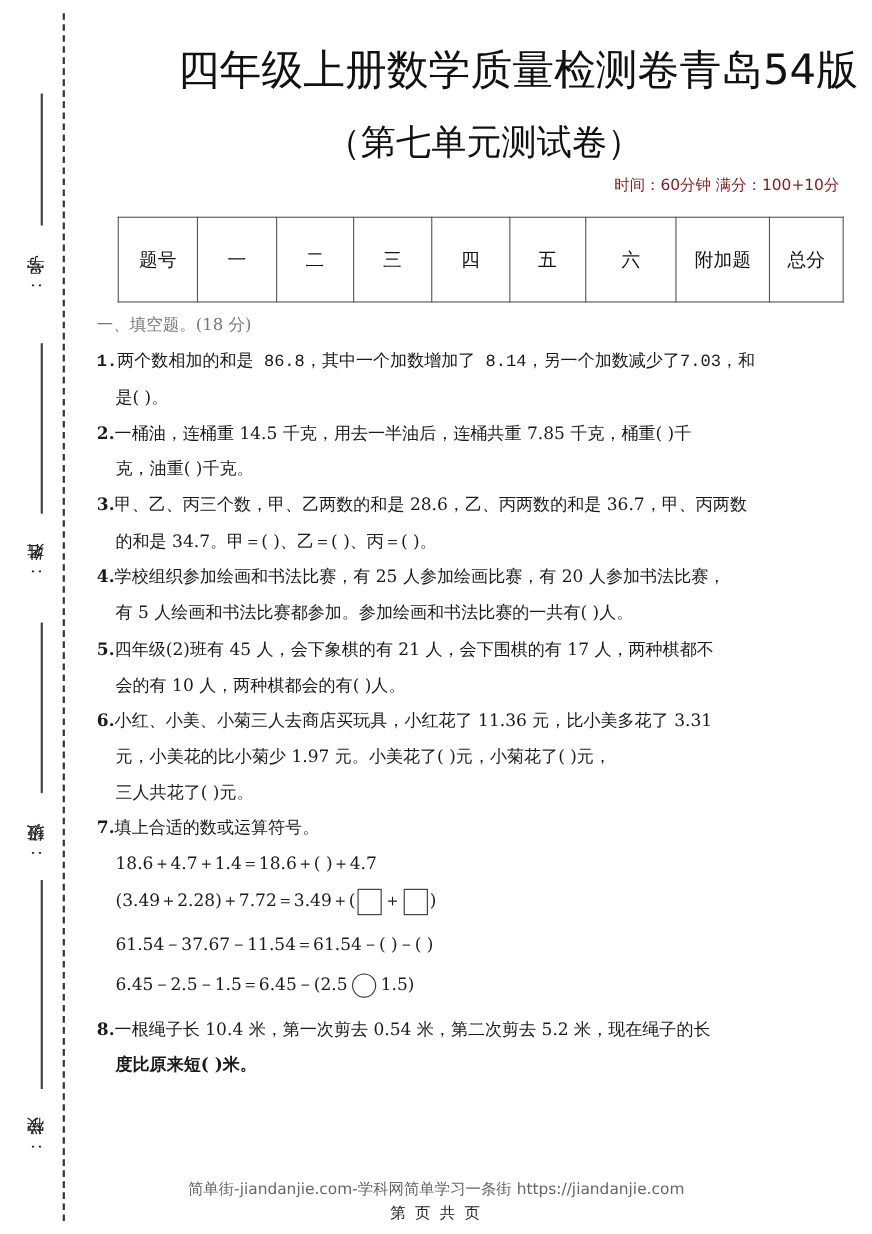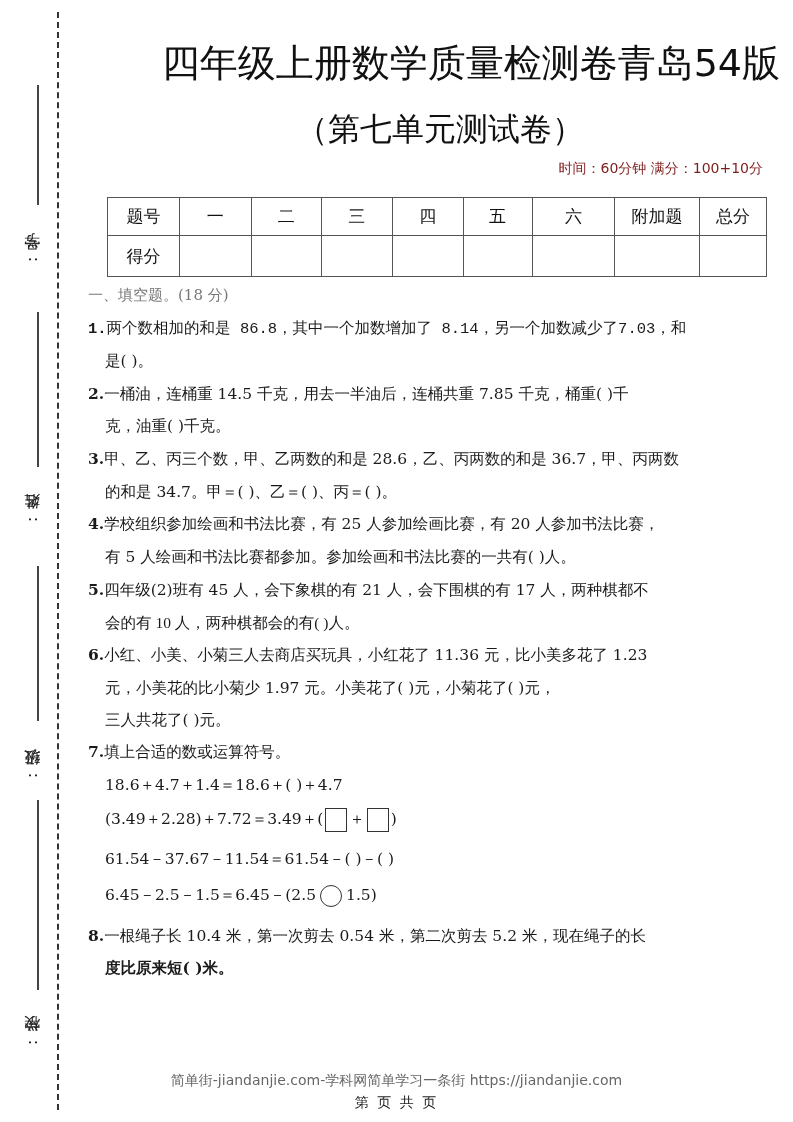--- a/index.html
+++ b/index.html
@@ -90,31 +90,20 @@
     <td style="width:72px">题号</td>
     <td style="width:72px">一</td>
     <td style="width:70px">二</td>
     <td style="width:71px">三</td>
     <td style="width:71px">四</td>
     <td style="width:69px">五</td>
     <td style="width:83px">六</td>
     <td style="width:85px">附加题</td>
     <td style="width:67px">总分</td>
   </tr>
-  <tr class="r2">
-    <td>得分</td>
-    <td></td>
-    <td></td>
-    <td></td>
-    <td></td>
-    <td></td>
-    <td></td>
-    <td></td>
-    <td></td>
-  </tr>
 </tbody>
   </table>
 
 <div class="section-title">一、填空题。(18 分)</div>
 
 <div class="q" style="top:318px;font-family:Liberation Mono, monospace;">
   <span class="num">1.</span><span>两个数相加的和是 86.8，其中一个加数增加了 8.14，另一个加数减少了7.03，和</span>
 </div>
 <div class="indent" style="top:351px;">是(          )。</div>
 
@@ -129,24 +118,24 @@
 <div class="indent" style="top:482px;">的和是 34.7。甲＝(          )、乙＝(          )、丙＝(          )。</div>
 
 <div class="q" style="top:514px;">
   <span class="num">4.</span><span>学校组织参加绘画和书法比赛，有 25 人参加绘画比赛，有 20 人参加书法比赛，</span>
 </div>
 <div class="indent" style="top:547px;">有 5 人绘画和书法比赛都参加。参加绘画和书法比赛的一共有(          )人。</div>
 
 <div class="q" style="top:580px;">
   <span class="num">5.</span><span>四年级(2)班有 45 人，会下象棋的有 21 人，会下围棋的有 17 人，两种棋都不</span>
 </div>
-<div class="indent" style="top:613px;font-family:Liberation Serif, serif;">会的有 10 人，两种棋都会的有(          )人。</div>
+<div class="indent" style="top:613px;">会的有 10 人，两种棋都会的有(          )人。</div>
 
 <div class="q" style="top:645px;">
-  <span class="num">6.</span><span>小红、小美、小菊三人去商店买玩具，小红花了 11.36 元，比小美多花了 1.23</span>
+  <span class="num">6.</span><span>小红、小美、小菊三人去商店买玩具，小红花了 11.36 元，比小美多花了 3.31</span>
 </div>
 <div class="indent" style="top:678px;">元，小美花的比小菊少 1.97 元。小美花了(          )元，小菊花了(          )元，</div>
 <div class="indent" style="top:710px;">三人共花了(          )元。</div>
 
 <div class="q" style="top:742px;">
   <span class="num">7.</span><span>填上合适的数或运算符号。</span>
 </div>
 <div class="indent" style="top:775px;">18.6＋4.7＋1.4＝18.6＋(        )＋4.7</div>
 <div class="indent" style="top:808px;">
   <span>(3.49＋2.28)＋7.72＝3.49＋(</span><span class="box"></span><span>＋</span><span class="box"></span><span>)</span>

